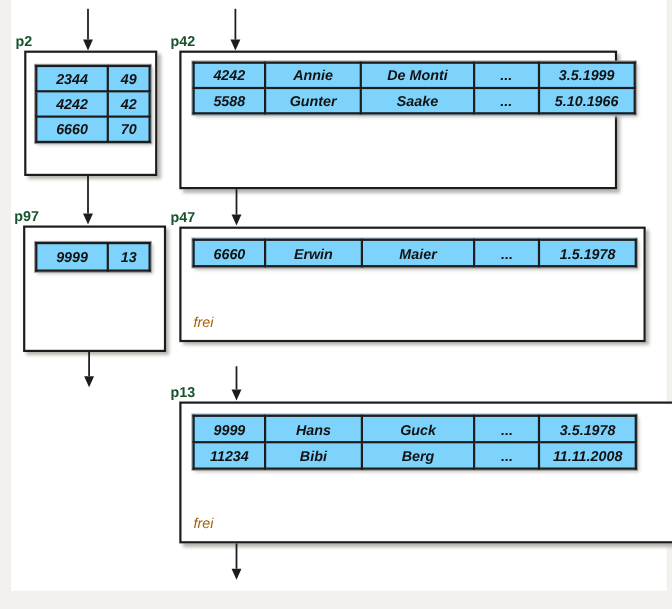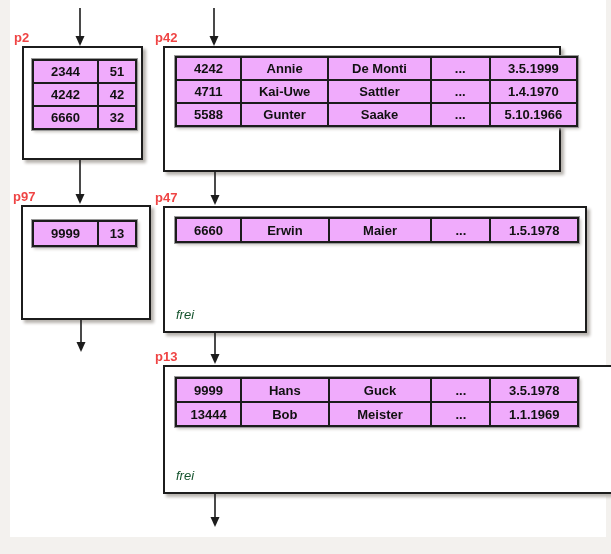--- a/index.html
+++ b/index.html
@@ -24,30 +24,31 @@
     background:#ffffff;
     border:2px solid #1c1c1c;
     box-shadow:3px 3px 3px #b7b3ae;
     box-sizing:border-box;
   }
   .page-label{
     position:absolute;
     left:-10px;top:-17px;
     font-size:13px;
     font-weight:bold;
-    color:#ef4444;
+    color:#14532d;
     line-height:1;
     white-space:nowrap;
   }
   table.page-table{
     position:absolute;
     border-collapse:collapse;
     table-layout:fixed;
     box-shadow:0 0 0 1px #9a9a9a, 2px 2px 3px #c6c2bd;
-    background:#f0abfc;
+    background:#7dd3fc;
+    font-style:italic;
   }
   table.page-table td{
     border:2px solid #1c1c1c;
     text-align:center;
     vertical-align:middle;
     font-size:13px;
     font-weight:bold;
     color:#111;
     padding:0 2px;
     overflow:hidden;
@@ -56,21 +57,21 @@
   .t-p2 td{height:21px;}
   .t-p97 td{height:23px;}
   .t-p42 td{height:21px;}
   .t-p47 td{height:22px;}
   .t-p13 td{height:22px;}
   .free-label{
     position:absolute;
     left:11px;bottom:10px;
     font-size:13px;
     font-style:italic;
-    color:#14532d;
+    color:#a16207;
     line-height:1;
   }
   svg.arrows{
     position:absolute;
     left:0;top:0;
     width:611px;height:554px;
     pointer-events:none;
   }
   svg.arrows line{stroke:#1c1c1c;stroke-width:1.6;}
   svg.arrows polygon{fill:#1c1c1c;}
@@ -84,29 +85,29 @@
   <div class="page-box" style="left:22px;top:46px;width:121px;height:114px;">
     <div class="page-label">p2</div>
     <table class="page-table t-p2" style="left:8px;top:11px;width:105px;">
       <colgroup>
           <col style="width:65px">
           <col style="width:38px">
         </colgroup>
       <tbody>
           <tr>
             <td>2344</td>
-            <td>51</td>
+            <td>49</td>
           </tr>
           <tr>
             <td>4242</td>
             <td>42</td>
           </tr>
           <tr>
             <td>6660</td>
-            <td>32</td>
+            <td>70</td>
           </tr>
         </tbody>
     </table>
   </div>
 
   <div class="page-box" style="left:163px;top:46px;width:398px;height:126px;">
     <div class="page-label">p42</div>
     <table class="page-table t-p42" style="left:10px;top:8px;width:403px;">
       <colgroup>
           <col style="width:64px">
@@ -117,27 +118,20 @@
         </colgroup>
       <tbody>
           <tr>
             <td>4242</td>
             <td>Annie</td>
             <td>De Monti</td>
             <td>...</td>
             <td>3.5.1999</td>
           </tr>
           <tr>
-            <td>4711</td>
-            <td>Kai-Uwe</td>
-            <td>Sattler</td>
-            <td>...</td>
-            <td>1.4.1970</td>
-          </tr>
-          <tr>
             <td>5588</td>
             <td>Gunter</td>
             <td>Saake</td>
             <td>...</td>
             <td>5.10.1966</td>
           </tr>
         </tbody>
     </table>
   </div>
 
@@ -150,21 +144,21 @@
         </colgroup>
       <tbody>
           <tr>
             <td>9999</td>
             <td>13</td>
           </tr>
         </tbody>
     </table>
   </div>
 
-  <div class="page-box" style="left:163px;top:206px;width:424px;height:127px;">
+  <div class="page-box" style="left:163px;top:206px;width:424px;height:105px;">
     <div class="page-label">p47</div>
     <table class="page-table t-p47" style="left:10px;top:9px;width:404px;">
       <colgroup>
           <col style="width:64px">
           <col style="width:86px">
           <col style="width:101px">
           <col style="width:58px">
           <col style="width:86px">
         </colgroup>
       <tbody>
@@ -192,25 +186,25 @@
         </colgroup>
       <tbody>
           <tr>
             <td>9999</td>
             <td>Hans</td>
             <td>Guck</td>
             <td>...</td>
             <td>3.5.1978</td>
           </tr>
           <tr>
-            <td>13444</td>
-            <td>Bob</td>
-            <td>Meister</td>
-            <td>...</td>
-            <td>1.1.1969</td>
+            <td>11234</td>
+            <td>Bibi</td>
+            <td>Berg</td>
+            <td>...</td>
+            <td>11.11.2008</td>
           </tr>
         </tbody>
     </table>
     <div class="free-label">frei</div>
   </div>
 
   <svg class="arrows" viewBox="0 0 611 554">
     <g>
       <line x1="80" y1="8" x2="80" y2="36"></line>
       <polygon points="75.5,36 84.5,36 80,46"></polygon>

